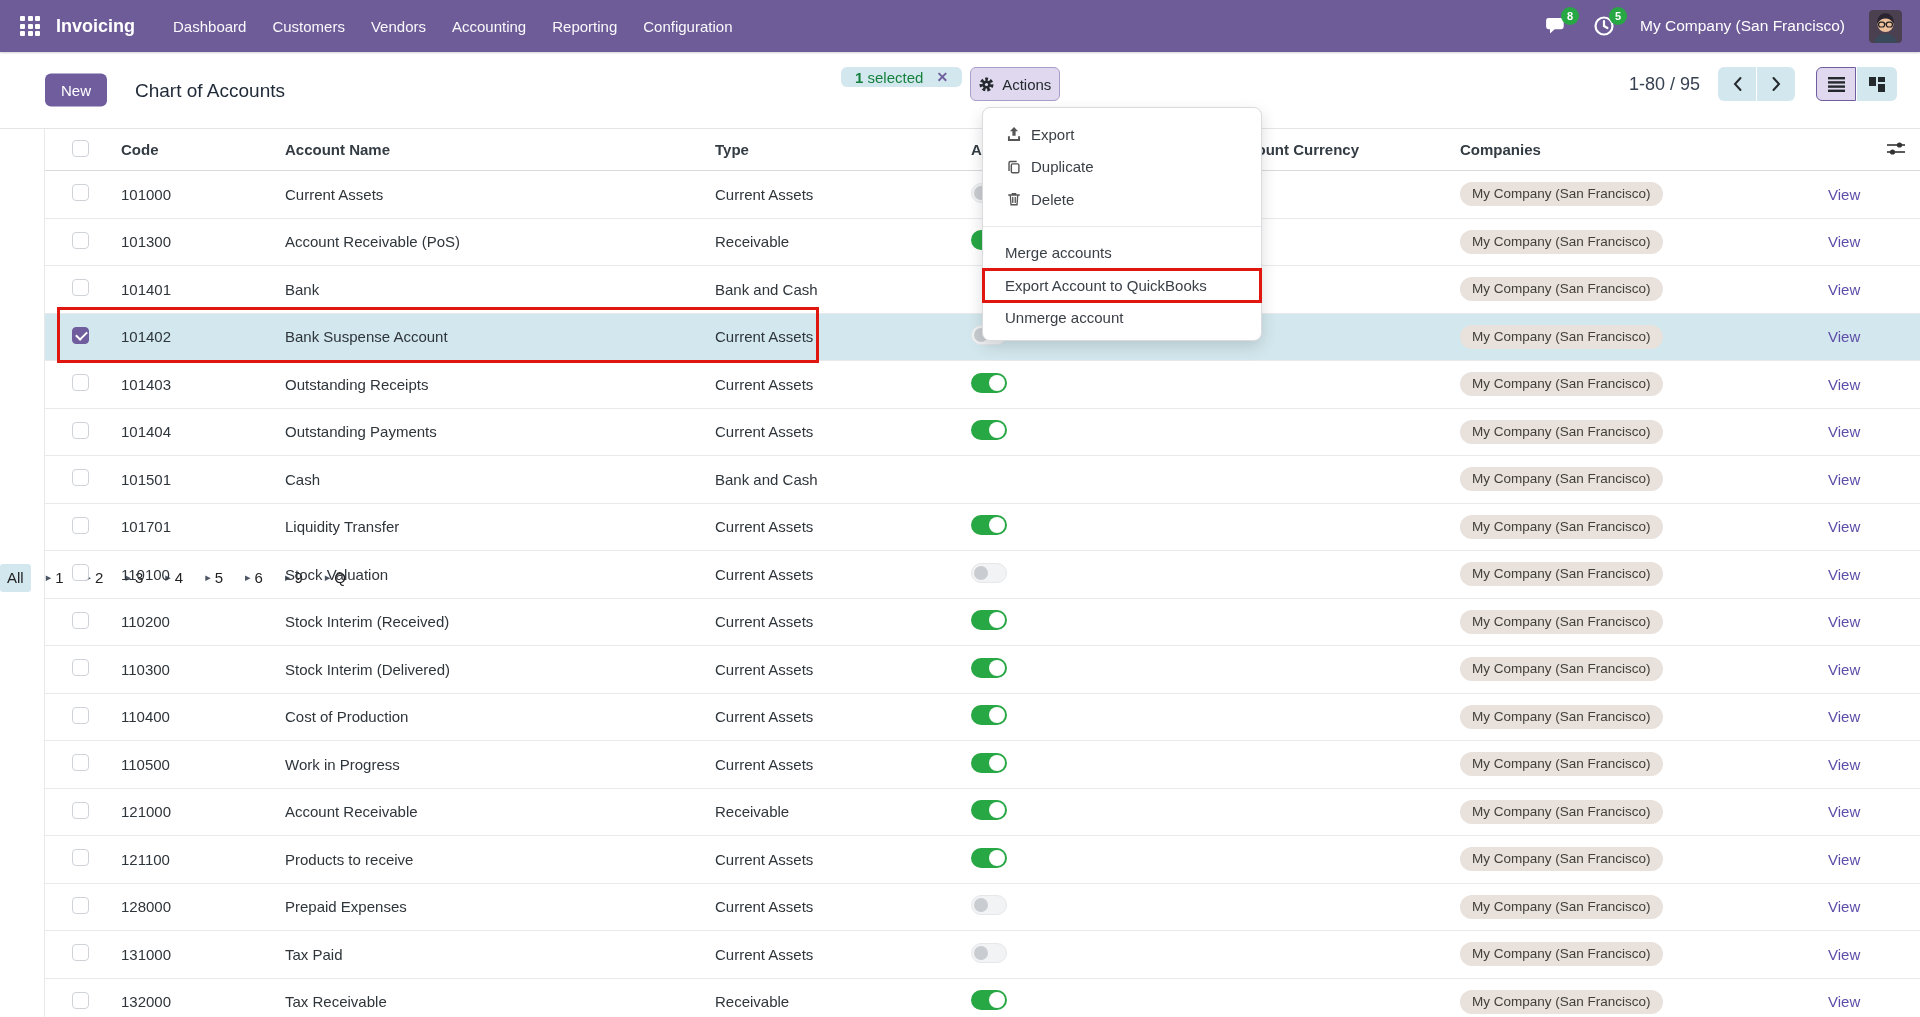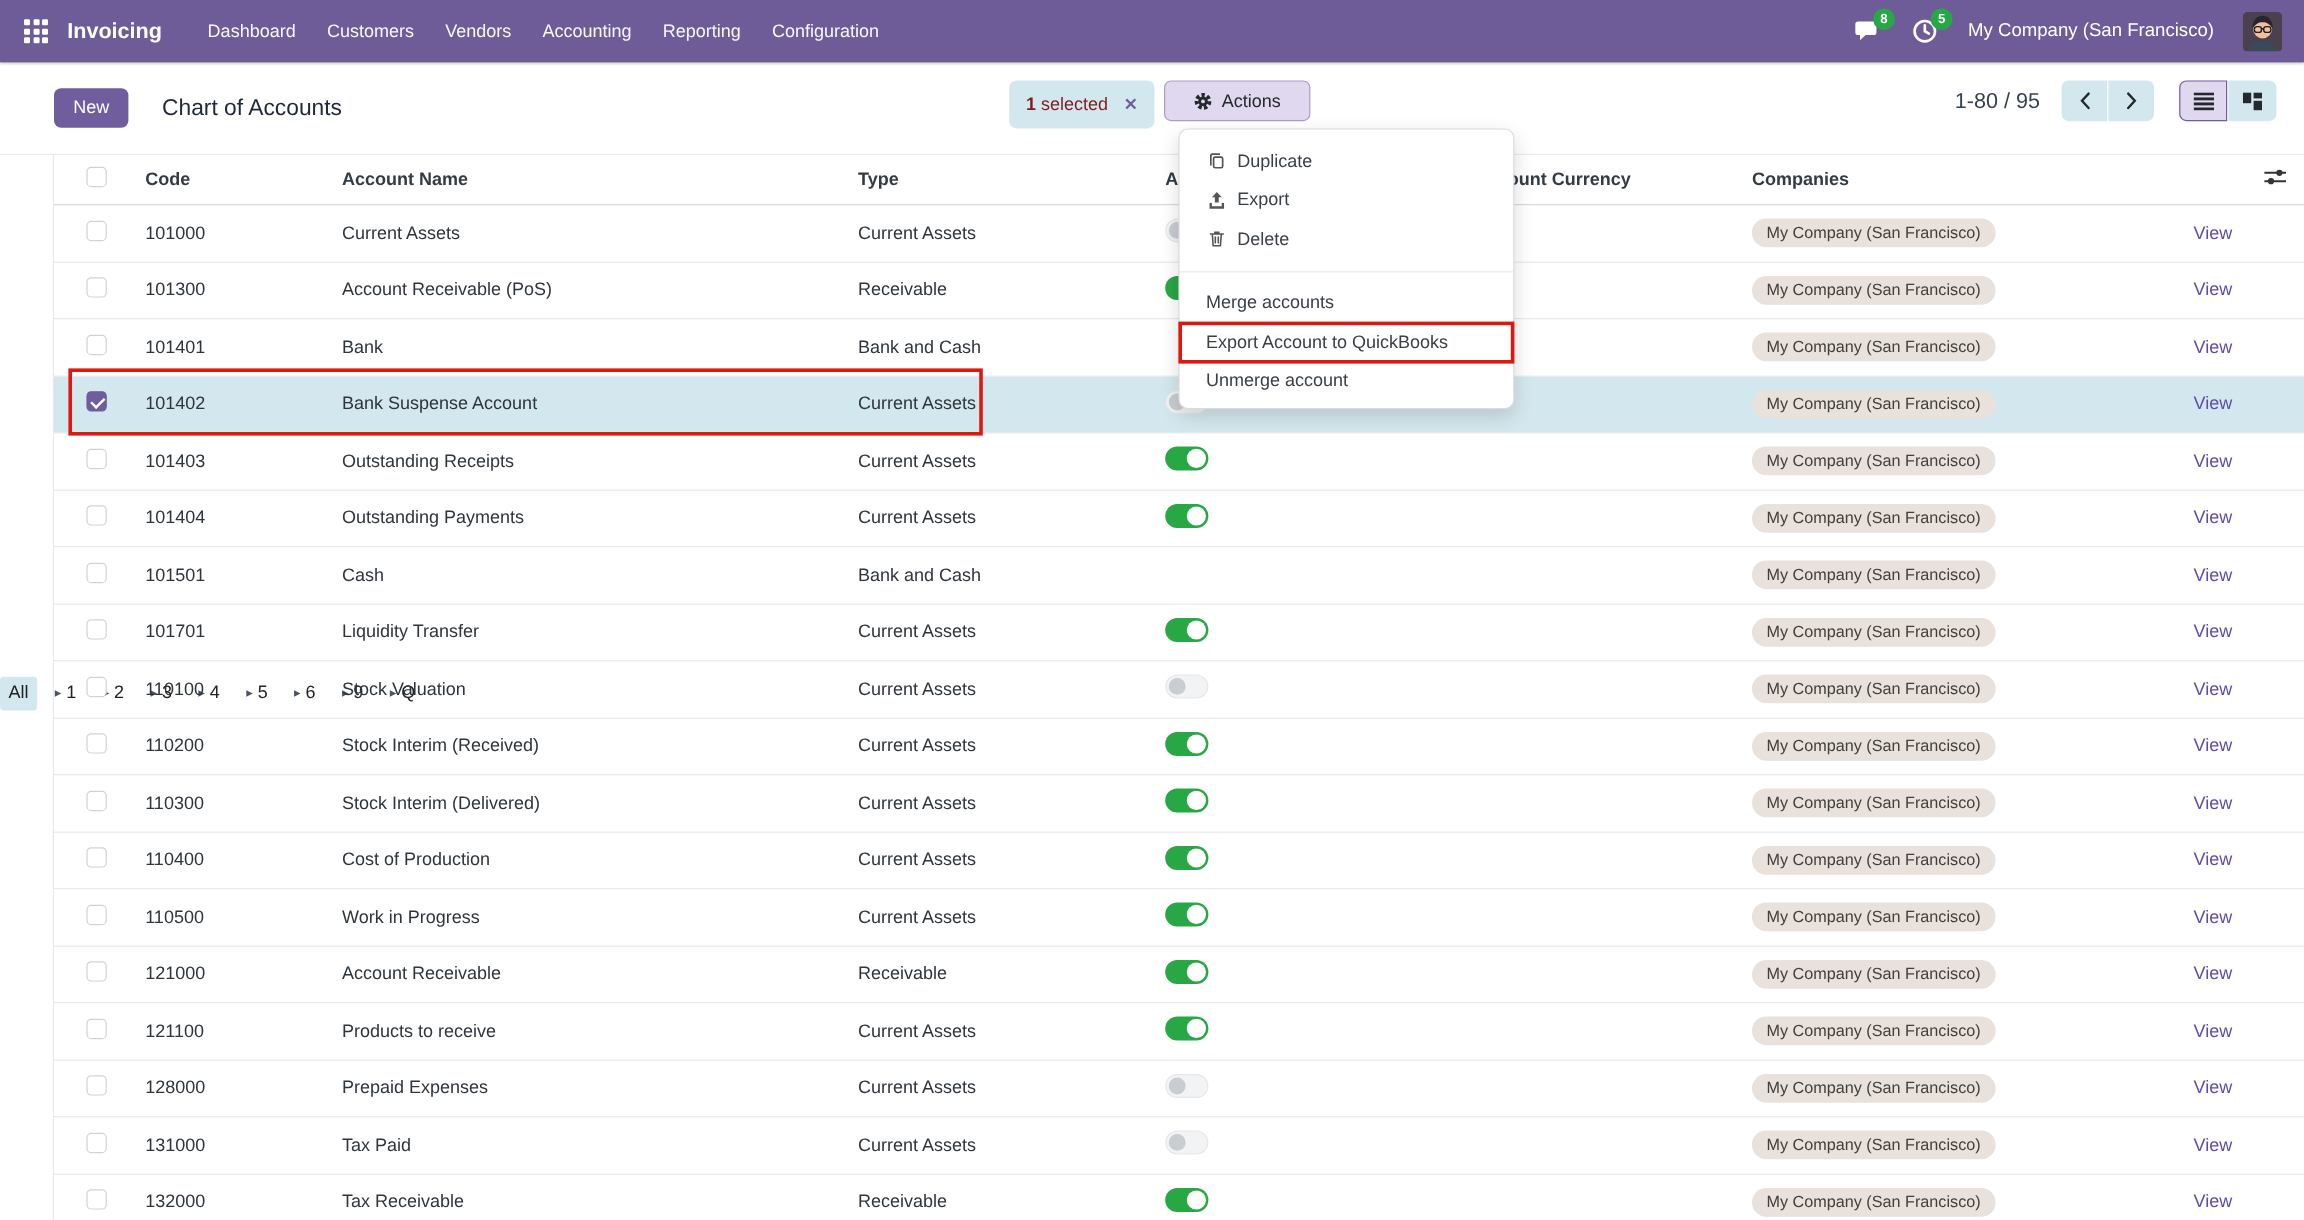--- a/index.html
+++ b/index.html
@@ -25,28 +25,28 @@
   .avatar { width:33px; height:33px; border-radius:4px; overflow:hidden; cursor:pointer; }
 
   
   .control-panel { height:76px; position:relative; background:#fff; }
   .cp-left { position:absolute; left:21px; top:50%; transform:translateY(-50%);
              display:flex; align-items:center; gap:28px;padding-left:24px; }
   .btn-new { background:var(--primary); color:#fff; border:none; font-size:15px;
              font-family:inherit; padding:8px 16px; border-radius:6px; cursor:pointer; }
   .page-title { font-size:19px; color:#1f2937; }
   .cp-center { position:absolute; left:841px; top:15px; display:flex; gap:8px; }
-  .sel-badge { background:var(--selected_bg); border-radius:6px; height:40px; display:flex;
-               align-items:center; gap:13px; padding:0 14px; font-size:15px; color:#7f1d1d; }
+  .sel-badge { background:var(--selected_bg); border-radius:6px; height:20px; display:flex;
+               align-items:center; gap:13px; padding:0 14px; font-size:15px; color:#15803d; }
   .sel-badge b { font-weight:700; }
   .unselect-x { color:var(--primary); font-weight:700; font-size:14px; cursor:pointer; }
   .unselect-x::before { content:"\2715"; }
   .btn-actions { background:var(--lavender_bg); border:1px solid var(--lavender_border);
                  border-radius:6px; height:34px; display:flex; align-items:center; gap:8px;
-                 padding:0 24px; font-size:15px; font-family:inherit; color:#24292e; cursor:pointer; }
+                 padding:0 8px; font-size:15px; font-family:inherit; color:#24292e; cursor:pointer; }
   .cp-right { position:absolute; right:23px; top:15px; display:flex; align-items:center; }
   .pager-val { font-size:18px; color:#374151; margin-right:18px; cursor:pointer; }
   .pager-btns { display:flex; gap:1px; margin-right:21px; }
   .pager-btn { width:38px; height:34px; background:var(--selected_bg); border:none; cursor:pointer;
                display:flex; align-items:center; justify-content:center; }
   .pager-btn:first-child { border-radius:6px 0 0 6px; }
   .pager-btn:last-child  { border-radius:0 6px 6px 0; }
   .view-switch { display:flex; gap:1px; }
   .view-btn { width:40px; height:34px; border:none; cursor:pointer; display:flex;
               align-items:center; justify-content:center; background:var(--selected_bg); }
@@ -492,34 +492,34 @@
           </div>
   </div>
       </div>
   </div>
 </div>
 
 <div class="dropdown">
     <div class="menu-item">
       <span class="mi-icon">
         <svg width="16" height="16" viewBox="0 0 18 18">
-          <rect x="6" y="5.5" width="8.5" height="10" rx="1.5" fill="none" stroke="#555" stroke-width="1.6"></rect>
-          <path d="M12 2.8H5A1.6 1.6 0 0 0 3.4 4.4v9" fill="none" stroke="#555" stroke-width="1.6"></path>
+          <path d="M9 1.2 13.6 6h-2.8v5H7.2V6H4.4z" fill="#555"></path>
+          <path d="M2.2 11.5h2.2v3h9.2v-3h2.2v5.3H2.2z" fill="#555"></path>
         </svg>
       </span>
-      <span>Duplicate</span>
+      <span>Export</span>
     </div>
     <div class="menu-item">
       <span class="mi-icon">
         <svg width="16" height="16" viewBox="0 0 18 18">
-          <path d="M9 1.2 13.6 6h-2.8v5H7.2V6H4.4z" fill="#555"></path>
-          <path d="M2.2 11.5h2.2v3h9.2v-3h2.2v5.3H2.2z" fill="#555"></path>
+          <rect x="6" y="5.5" width="8.5" height="10" rx="1.5" fill="none" stroke="#555" stroke-width="1.6"></rect>
+          <path d="M12 2.8H5A1.6 1.6 0 0 0 3.4 4.4v9" fill="none" stroke="#555" stroke-width="1.6"></path>
         </svg>
       </span>
-      <span>Export</span>
+      <span>Duplicate</span>
     </div>
     <div class="menu-item">
       <span class="mi-icon">
         <svg width="16" height="16" viewBox="0 0 18 18">
           <path d="M3 4.5h12M7.2 4.5V3h3.6v1.5M4.8 4.5l.8 11h6.8l.8-11M7.6 7.3v5.5M10.4 7.3v5.5" fill="none" stroke="#555" stroke-width="1.5" stroke-linecap="round"></path>
         </svg>
       </span>
       <span>Delete</span>
     </div>
     <div class="menu-divider"></div>

